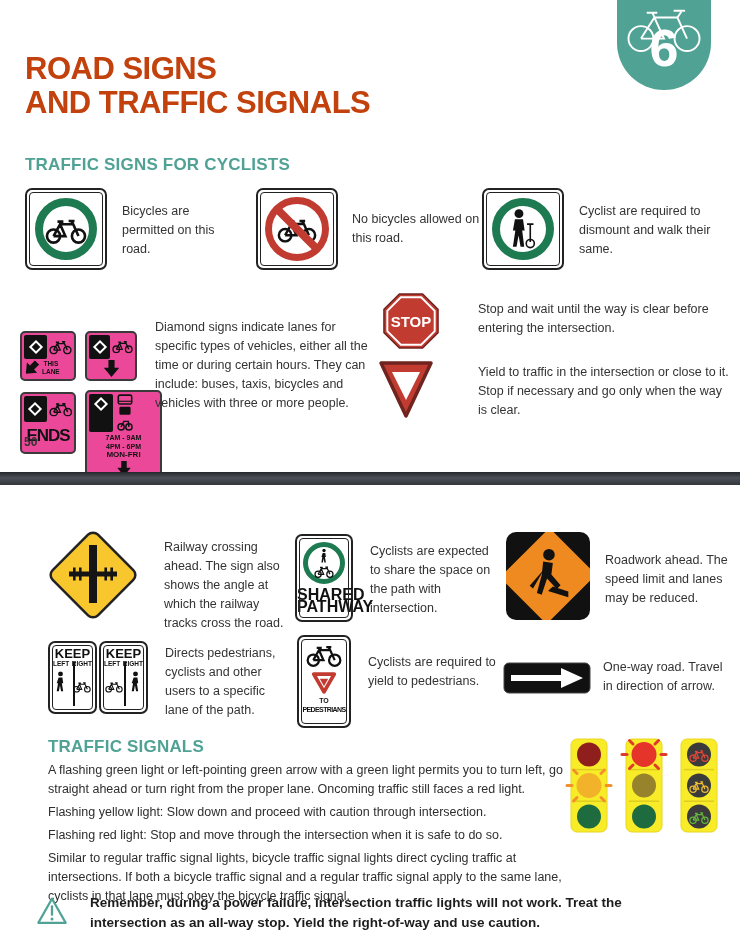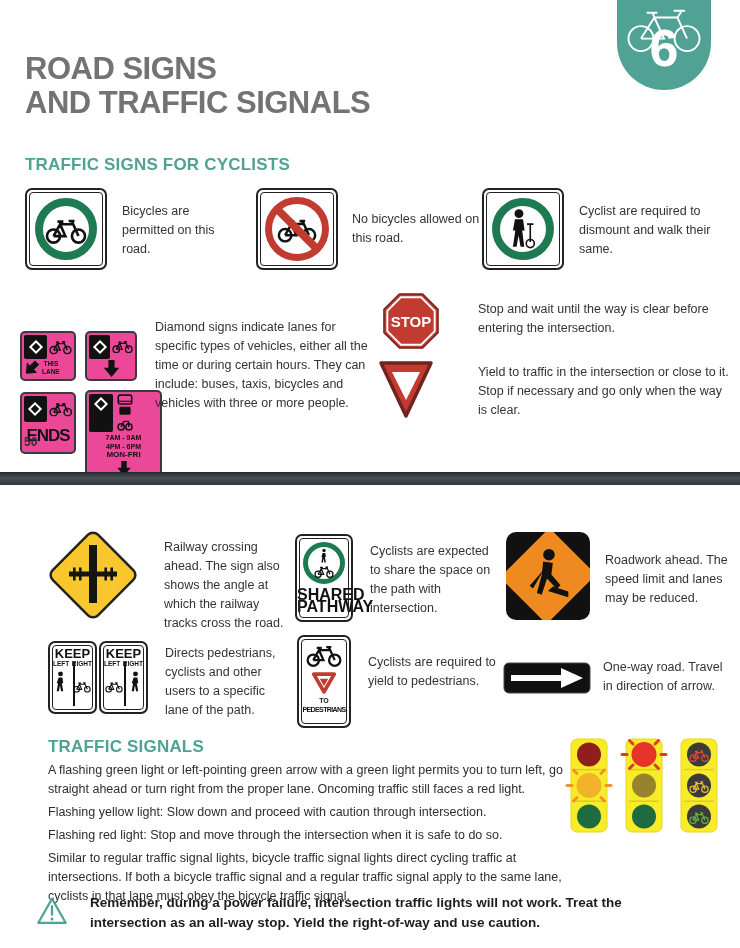--- a/index.html
+++ b/index.html
@@ -7,21 +7,21 @@
   body { font-family:"Liberation Sans", sans-serif; color:#333; }
   #page { position:relative; width:740px; height:948px; background:#fff; overflow:hidden; }
   .abs { position:absolute; }
 
   
   .badge { position:absolute; left:617px; top:0; width:94px; height:90px;
            background:#4FA294; border-radius:0 0 50px 50px; }
   .badge svg { position:absolute; left:7px; top:5px; }
   .badge-num { position:absolute; left:0; top:22px; width:100%; text-align:center;
                font-size:52px; font-weight:bold; color:#fff; line-height:1; }
-  .title { position:absolute; left:25px; top:52px; color:#737373;
+  .title { position:absolute; left:25px; top:52px; color:#c2410c;
            font-size:31px; line-height:34px; font-weight:bold; letter-spacing:-0.5px; }
   .title span { display:block; }
   .sec-head { position:absolute; color:#4FA294; font-size:17px; font-weight:bold; letter-spacing:0.2px; }
 
   
   .frame2 { background:#fff; border:2px solid #222; border-radius:7px; position:absolute; }
   .frame2::before { content:""; position:absolute; inset:2px; border:1.5px solid #222; border-radius:4px; pointer-events:none; }
   .ring { border-radius:50%; display:flex; align-items:center; justify-content:center; }
   .ring-green { border:8px solid #1E7A50; }
   .ring-red   { border:7px solid #C13B31; position:relative; }

